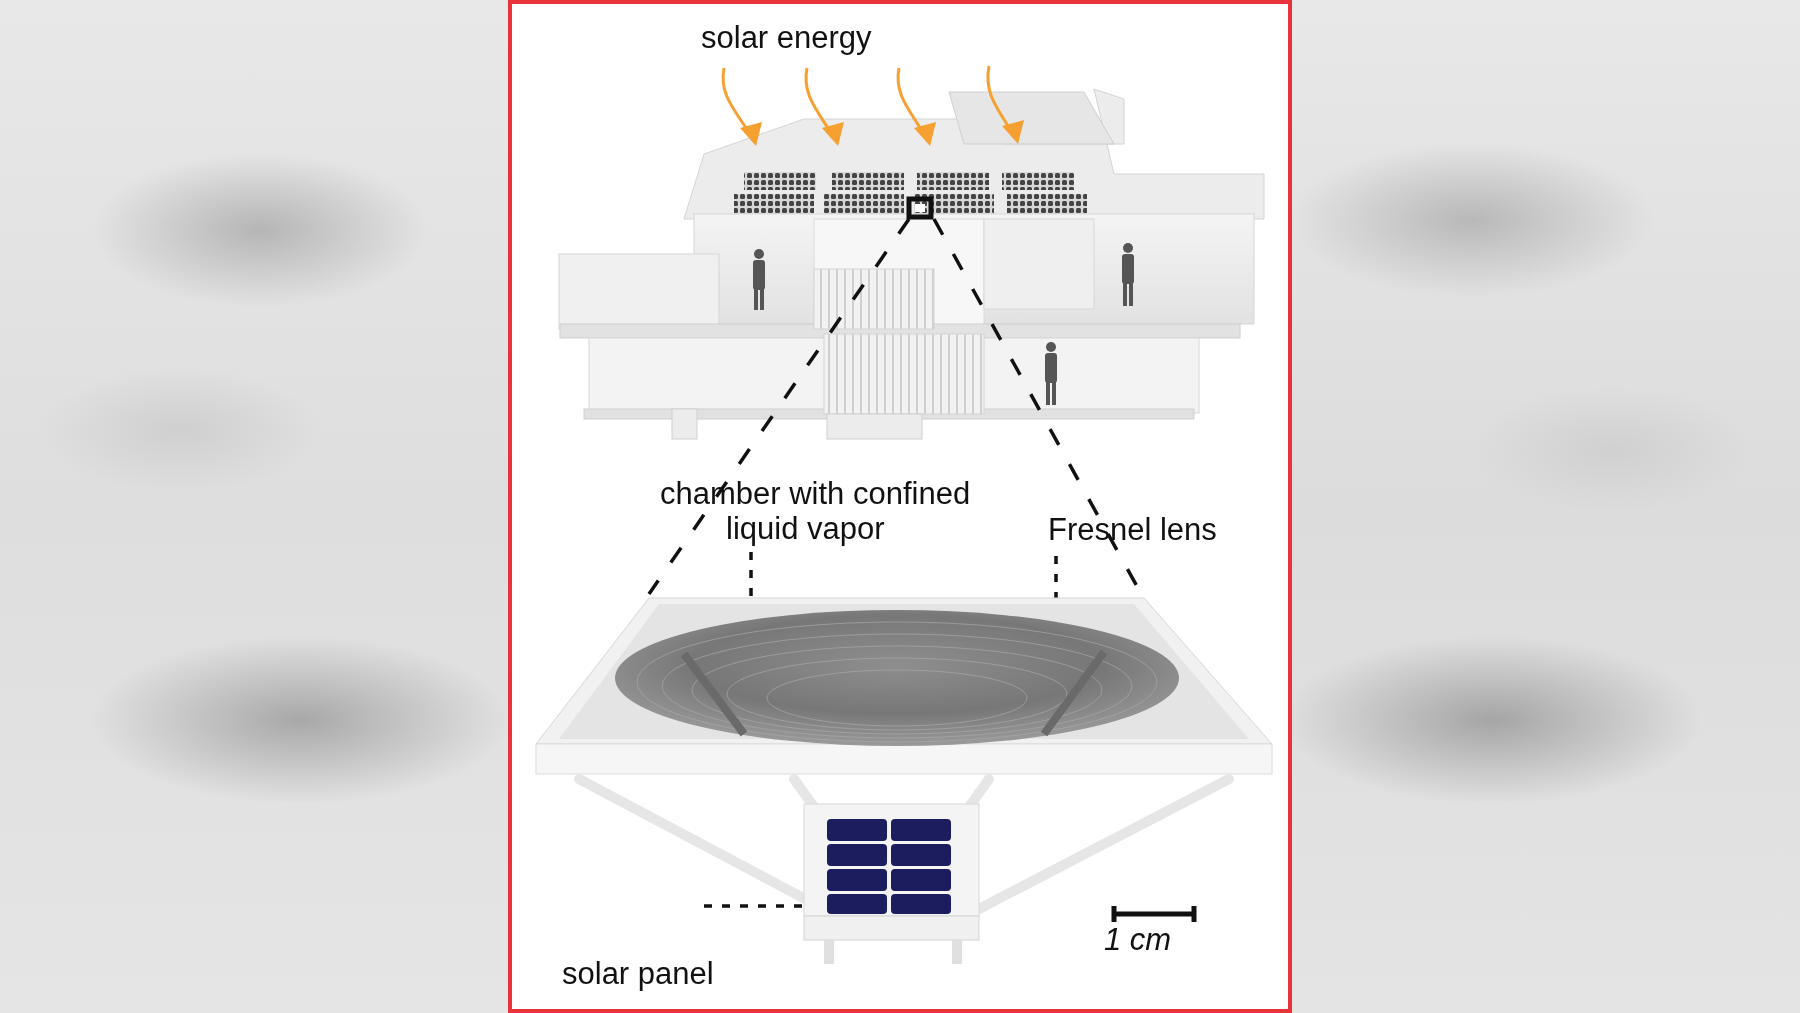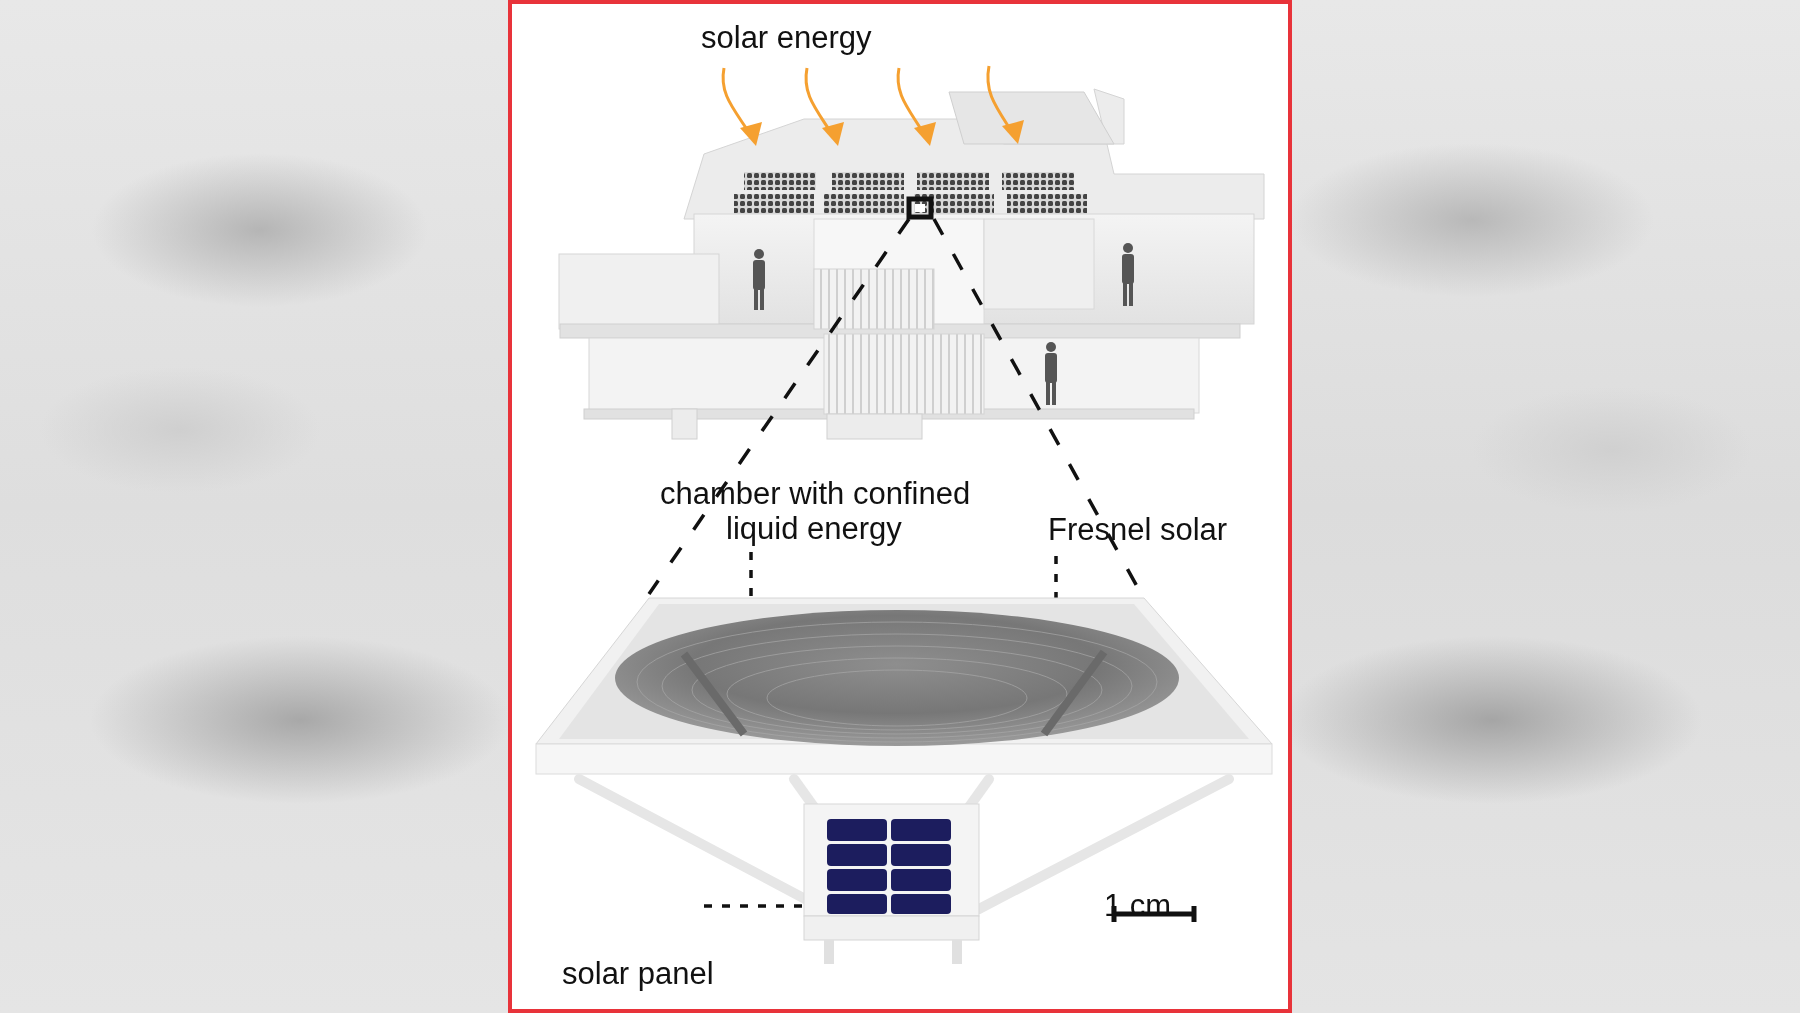--- a/index.html
+++ b/index.html
@@ -169,16 +169,16 @@
     <g stroke="#111" stroke-width="5">
       <line x1="1110" y1="910" x2="1190" y2="910"></line>
       <line x1="1110" y1="902" x2="1110" y2="918"></line>
       <line x1="1190" y1="902" x2="1190" y2="918"></line>
     </g>
   </svg>
 </div>
 
 <div class="label" style="left:686px;top:20px;margin-left:15px;">solar energy</div>
 <div class="label" style="left:660px;top:476px;">chamber with confined</div>
-<div class="label" style="left:726px;top:511px;">liquid energy</div>
-<div class="label" style="left:1048px;top:512px;">Fresnel solar</div>
+<div class="label" style="left:726px;top:511px;">liquid vapor</div>
+<div class="label" style="left:1048px;top:512px;">Fresnel lens</div>
 <div class="label" style="left:562px;top:956px;">solar panel</div>
-<div class="label" style="left:1104px;top:888px;">1 cm</div>
+<div class="label" style="left:1104px;top:922px;font-style:italic;">1 cm</div>
 
 </body></html>

